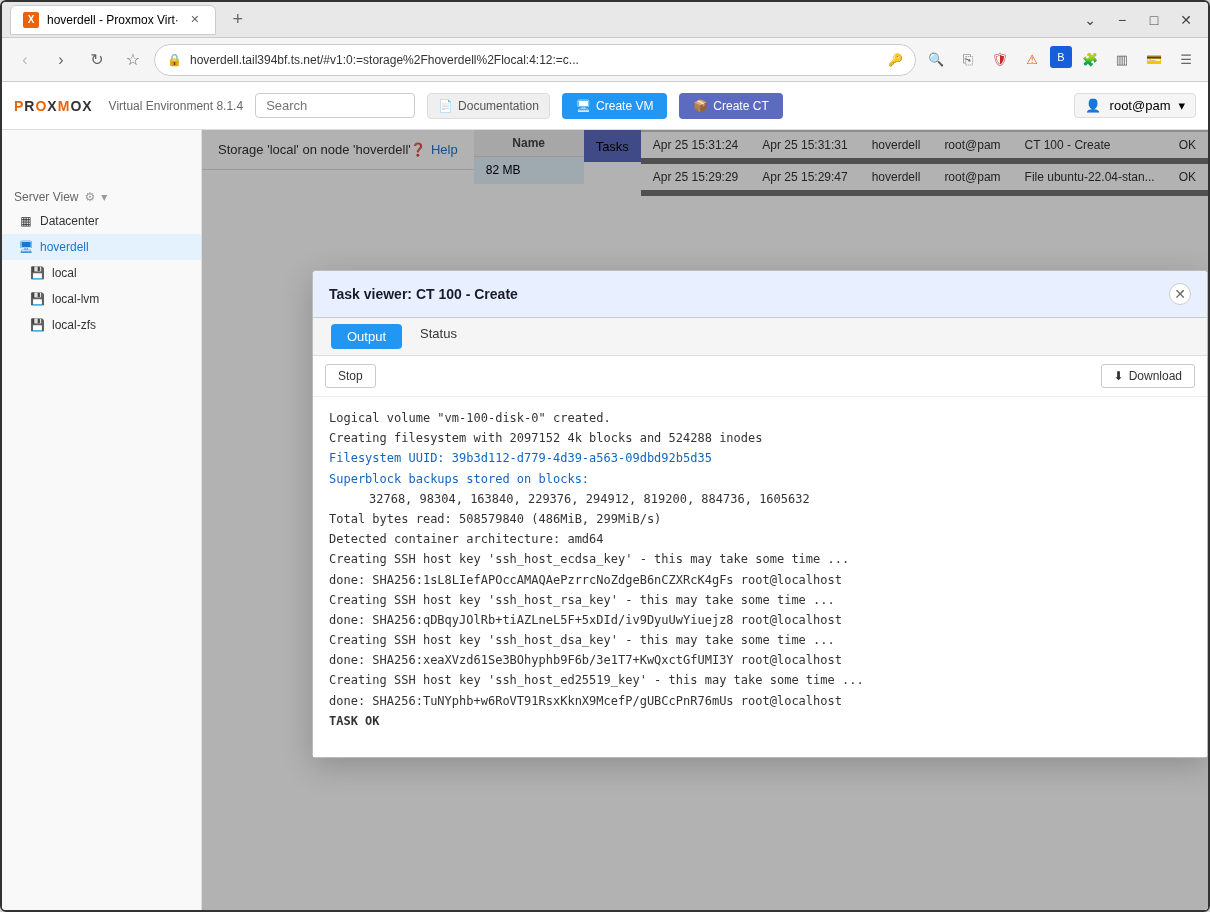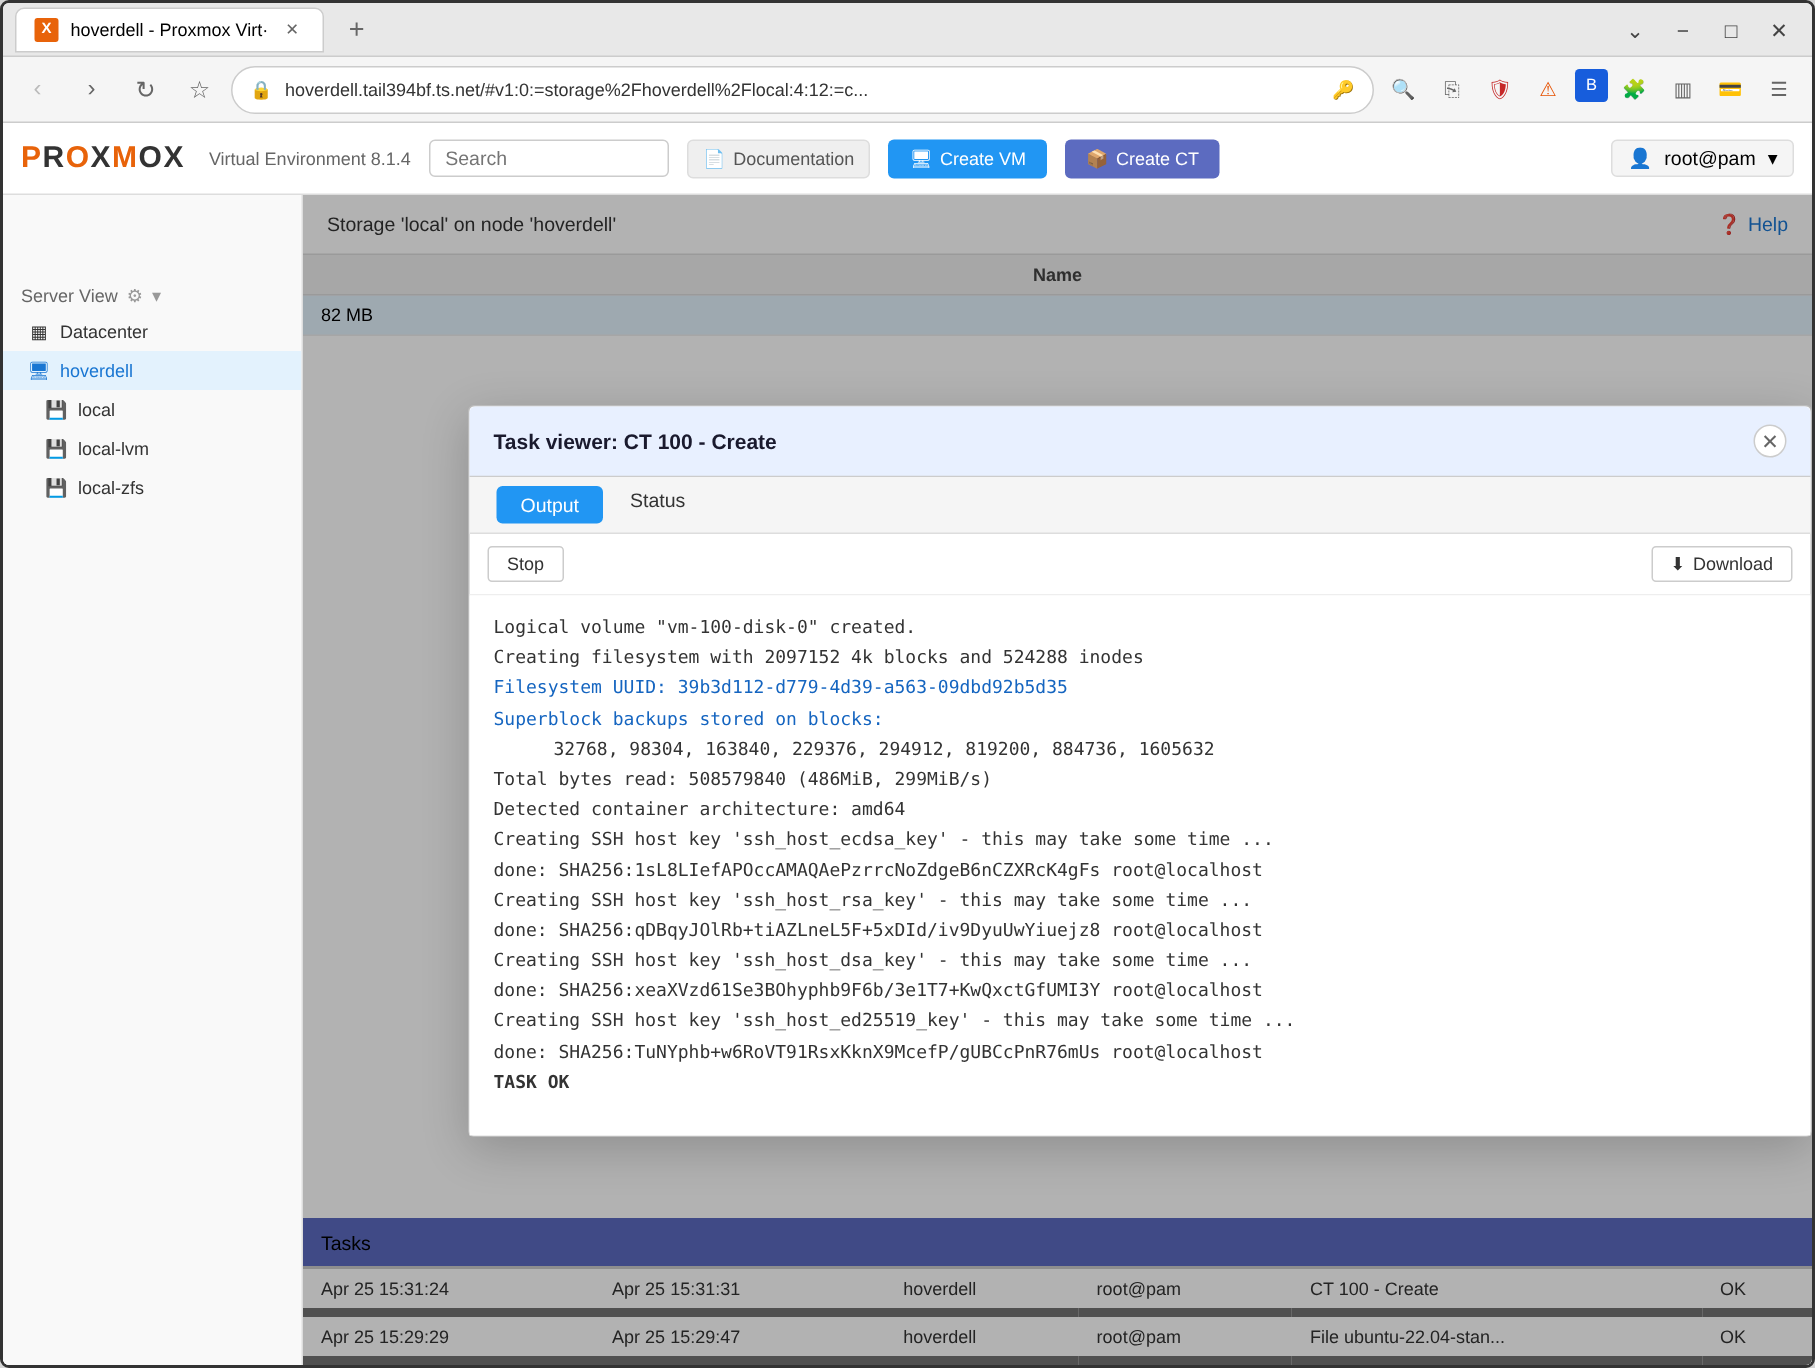--- a/index.html
+++ b/index.html
@@ -38,21 +38,21 @@
 
     .app-content { flex: 1; display: flex; overflow: hidden; }
 
     .sidebar { width: 200px; background: #f9f9f9; border-right: 1px solid #ddd; padding: 8px 0; overflow-y: auto; flex-shrink: 0; }
     .sidebar-header { display: flex; align-items: center; gap: 6px; padding: 4px 12px; font-size: 12px; color: #666; margin-top: 48px; }
     .sidebar-gear { cursor: pointer; color: #999; }
     .sidebar-item { display: flex; align-items: center; gap: 6px; padding: 5px 16px; cursor: pointer; font-size: 12px; color: #333; }
     .sidebar-item.active { background: #e3f2fd; color: #1976d2; }
     .sidebar-icon { width: 16px; height: 16px; display: flex; align-items: center; justify-content: center; font-size: 12px; }
 
-    .main-area { flex: 1; display: flex; flex-direction: column; overflow: hidden; position: relative; }
+    .main-area { flex: 1; display: flex; flex-direction: row; overflow: hidden; position: relative; }
 
     .storage-header { height: 40px; background: #fff; display: flex; align-items: center; padding: 0 16px; border-bottom: 1px solid #ddd; font-size: 13px; color: #333; }
     .help-link { margin-left: auto; color: #1976d2; cursor: pointer; font-size: 13px; display: flex; align-items: center; gap: 4px; }
 
     
     .storage-content { flex: 1; overflow: auto; }
     .storage-table { width: 100%; border-collapse: collapse; font-size: 12px; }
     .storage-table th { background: #f0f0f0; padding: 6px 12px; text-align: center; border-bottom: 1px solid #ddd; font-weight: 600; color: #444; }
     .storage-table td { padding: 6px 12px; border-bottom: 1px solid #eee; }
     .storage-table tr.selected { background: #e3f2fd; }
@@ -77,21 +77,21 @@
     .modal-tab.inactive { color: #333; padding: 8px 16px; }
     .modal-toolbar { padding: 8px 12px; border-bottom: 1px solid #eee; display: flex; align-items: center; justify-content: space-between; gap: 28px; }
     .stop-btn { background: #fff; border: 1px solid #ccc; border-radius: 3px; padding: 4px 12px; font-size: 12px; cursor: pointer; color: #333; }
     .download-btn { background: #fff; border: 1px solid #ccc; border-radius: 3px; padding: 4px 12px; font-size: 12px; cursor: pointer; color: #333; display: flex; align-items: center; gap: 5px; }
     .modal-output { padding: 12px 16px; font-family: monospace; font-size: 12px; line-height: 1.6; color: #333; min-height: 360px; background: #fff; }
     .output-line { margin-bottom: 1px; }
     .output-line.blue { color: #1565c0; }
     .output-line.indent { padding-left: 40px; }
 
     .proxmox-logo-wrapper { display: flex; align-items: center; }
-    .logo-full { font-size: 20px; font-weight: 900; letter-spacing: 1px; }
+    .logo-full { font-size: 14px; font-weight: 900; letter-spacing: 1px; }
     .logo-full .p1 { color: #e8630a; }
     .logo-full .p2 { color: #333; }
     .logo-full .p3 { color: #e8630a; }
   </style>
 </head>
 <body>
 
 <div class="browser-frame">
 
   <div class="browser-titlebar">

